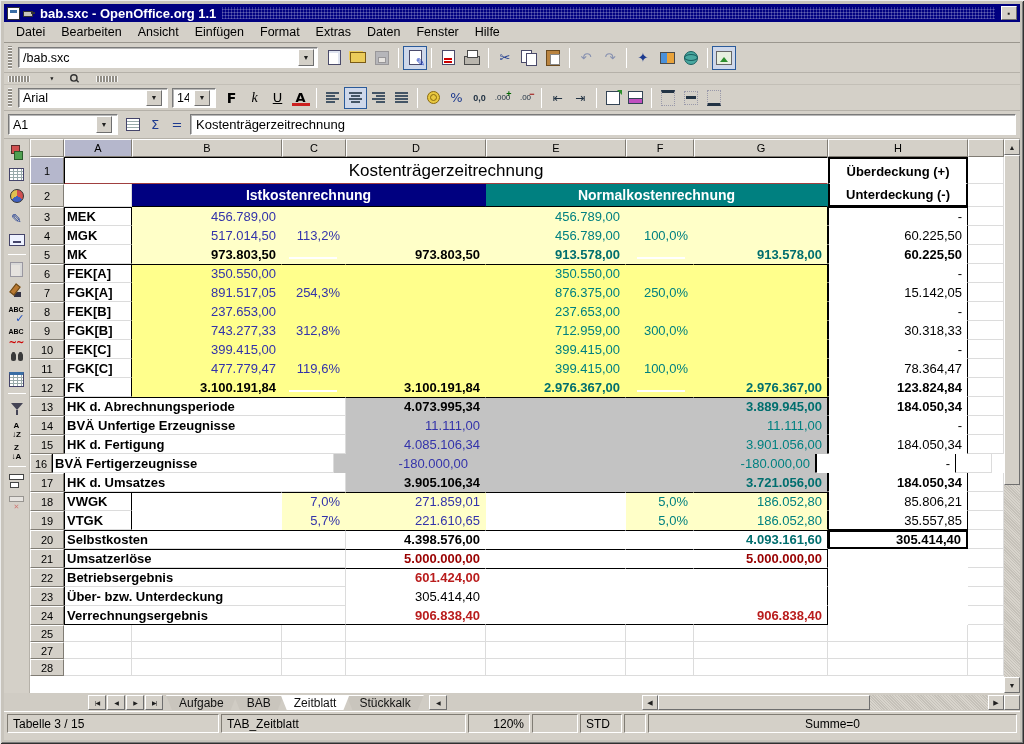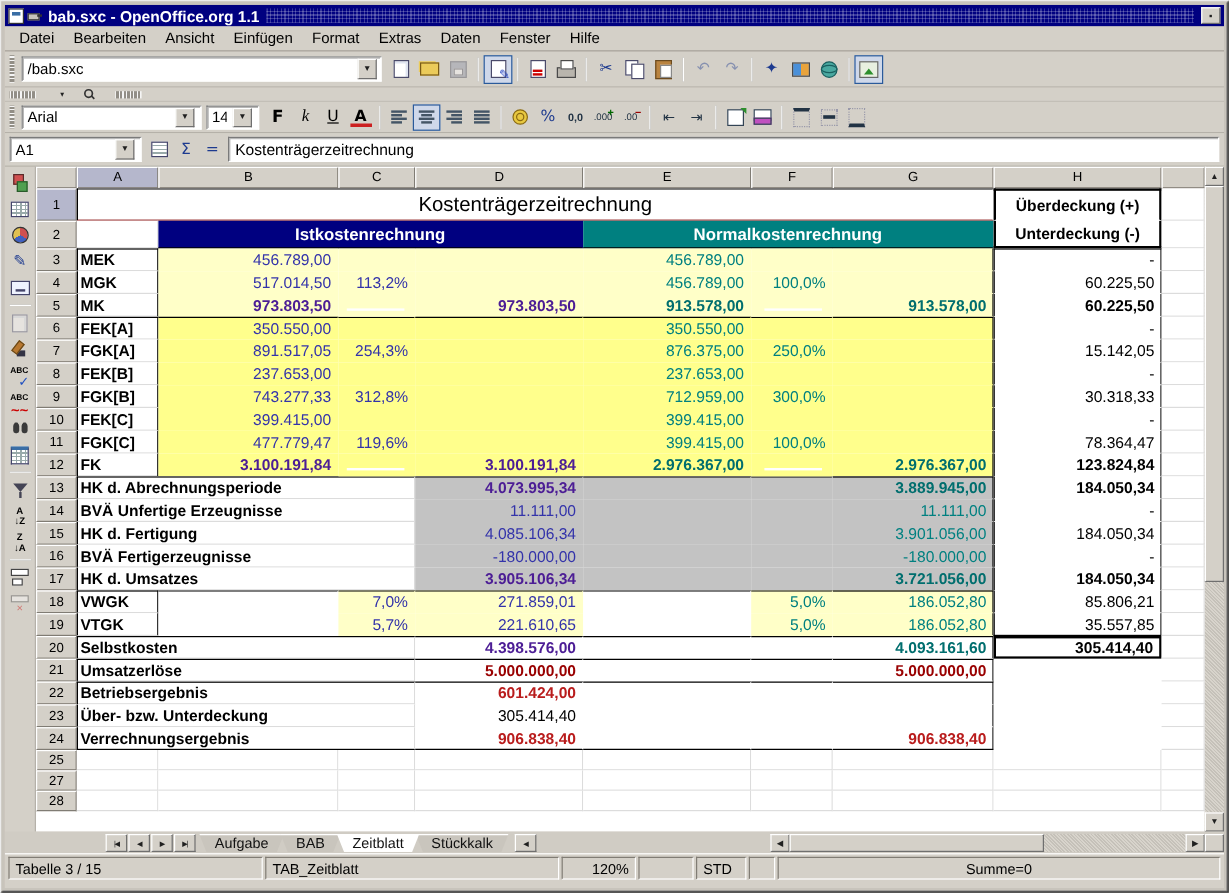--- a/index.html
+++ b/index.html
@@ -151,21 +151,21 @@
   .lbl{justify-content:flex-start;font-weight:bold;padding-left:2px;}
   .title{justify-content:center;font-size:17px;border-right-color:transparent;}
   .hh{justify-content:center;font-weight:bold;font-size:13px;padding:0 2px;border-right-color:transparent;border-bottom-color:transparent;}
   .hdrIst{background:#000080;color:#fff;font-weight:bold;justify-content:center;font-size:14px;border-right-color:transparent;border-bottom-color:transparent;}
   .hdrNorm{background:#008080;color:#fff;font-weight:bold;justify-content:center;font-size:14px;border-right-color:transparent;border-bottom-color:transparent;}
   .y1{background:#FFFFC8;border-right-color:transparent;border-bottom-color:transparent;}
   .y2{background:#FFFF8C;border-right-color:transparent;border-bottom-color:transparent;}
   .gr{background:#C3C3C3;border-right-color:transparent;border-bottom-color:transparent;}
   .wh{background:#fff;border-right-color:transparent;border-bottom-color:transparent;}
   .nb{color:#3333AA;}
-  .nbB{color:#4c1d95;font-weight:bold;}
+  .nbB{color:#000000;font-weight:bold;}
   .tl{color:#008080;}
   .tlB{color:#006E6E;font-weight:bold;}
   .rdB{color:#990000;font-weight:bold;}
   .bkB{color:#b91c1c;font-weight:bold;}
   .b{font-weight:bold;}
   .wl{position:relative;}
   .wl::after{content:"";position:absolute;right:8px;bottom:4px;width:48px;height:2px;background:#fff;}
   .bt{border-top:1px solid #000;}
   .bb{border-bottom:1px solid #000;}
   .bl{border-left:1px solid #000;}
@@ -633,21 +633,21 @@
             <div class="rhead" style="width: 34px;">15</div>
             <div class="cell lbl bl" style="width: 282px;">HK d. Fertigung</div>
             <div class="cell num nb gr" style="width: 140px;">4.085.106,34</div>
             <div class="cell gr" style="width: 140px;"></div>
             <div class="cell gr" style="width: 68px;"></div>
             <div class="cell num tl gr br" style="width: 134px;">3.901.056,00</div>
             <div class="cell num wh bl br" style="width: 140px;">184.050,34</div>
             <div class="cell" style="width: 36px;"></div>
           </div>
           <div class="srow" style="height: 19px;">
-            <div class="rhead" style="width: 34px;">16</div>
+            <div class="rhead" style="width: 22px;">16</div>
             <div class="cell lbl bl" style="width: 282px;">BVÄ Fertigerzeugnisse</div>
             <div class="cell num nb gr" style="width: 140px;">-180.000,00</div>
             <div class="cell gr" style="width: 140px;"></div>
             <div class="cell gr" style="width: 68px;"></div>
             <div class="cell num tl gr br" style="width: 134px;">-180.000,00</div>
             <div class="cell num wh bl br" style="width: 140px;">-</div>
             <div class="cell" style="width: 36px;"></div>
           </div>
           <div class="srow" style="height: 19px;">
             <div class="rhead" style="width: 34px;">17</div>

